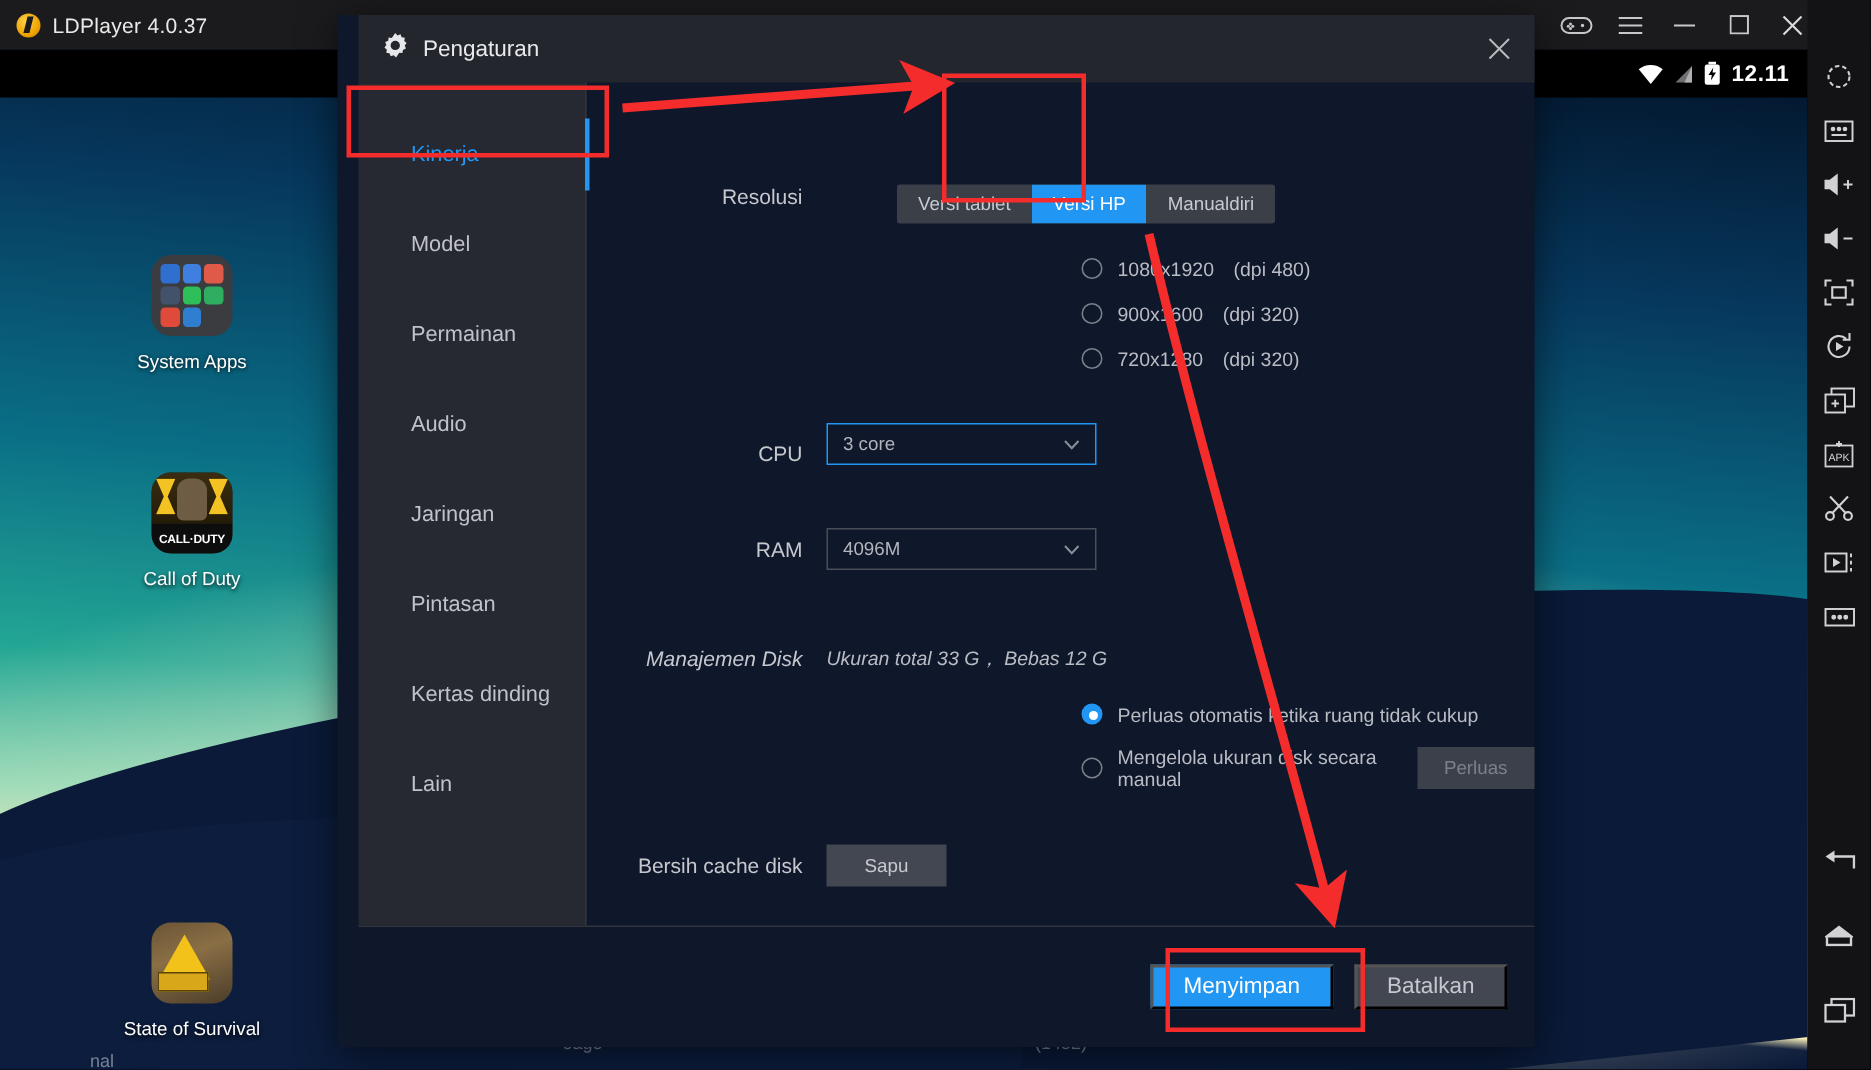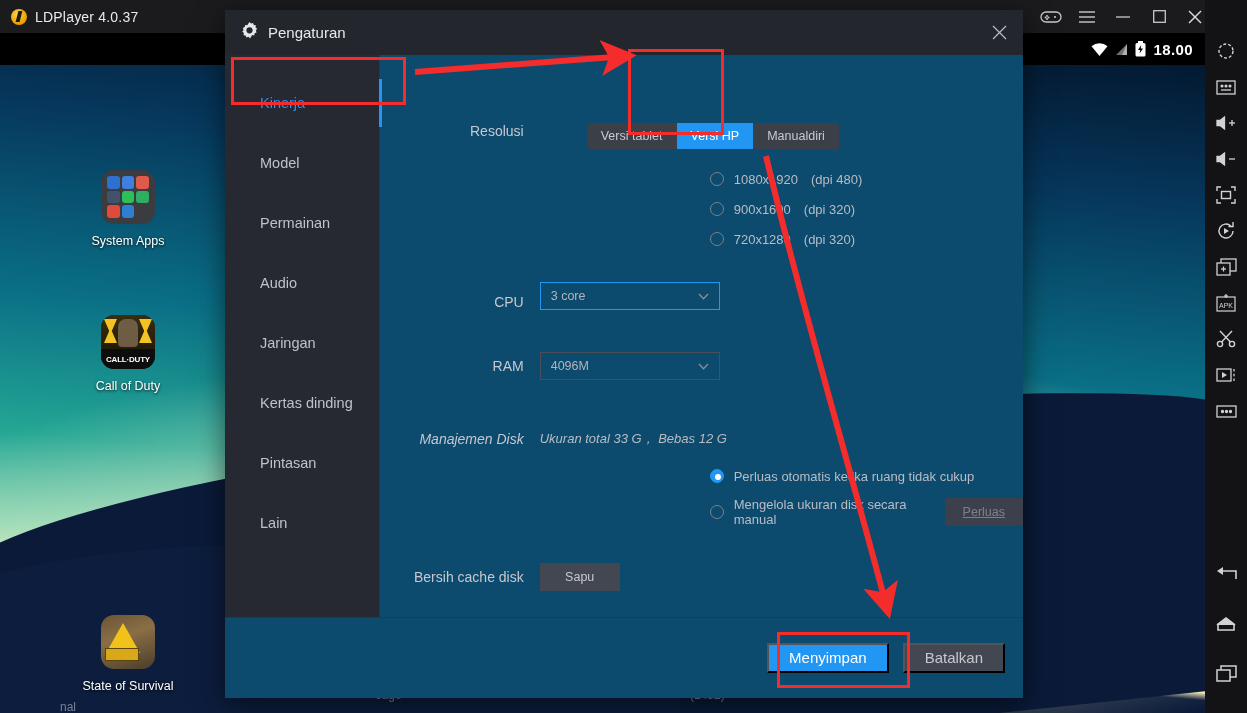--- a/index.html
+++ b/index.html
@@ -119,21 +119,21 @@
   }
   .rb-icon {
     width: 42px; height: 36px; display: flex; align-items: center; justify-content: center;
     color: #d2d2d6;
   }
   .rb-spacer { flex: 1 1 auto; }
 
   
   .dialog {
     position: absolute; left: 225px; top: 10px; width: 798px; height: 688px;
-    background: #0c4a6e; box-shadow: 0 6px 26px rgba(0,0,0,.55);
+    background: #0f172a; box-shadow: 0 6px 26px rgba(0,0,0,.55); padding-left: 14px;
   }
   .dlg-title {
     height: 45px; background: #23262d; display: flex; align-items: center; padding-left: 16px;
     position: relative;
   }
   .dlg-title-text { color: #e8e9ec; font-size: 15px; margin-left: 10px; }
   .dlg-close {
     position: absolute; right: 0; top: 0; width: 48px; height: 45px;
     display: flex; align-items: center; justify-content: center; color: #b9bac0;
   }
@@ -239,21 +239,21 @@
             <path d="M12 1v11H7Z" fill="#aeaeb2"></path>
           </svg>
       </span>
       <span class="sb-icon">
         <svg width="11" height="16" viewBox="0 0 11 16">
           <rect x="3" y="0" width="5" height="2" fill="#fff"></rect>
           <rect x="0.5" y="2" width="10" height="13.5" rx="1.5" fill="#fff"></rect>
           <path d="M6.2 4 3 9h2.2l-.6 3.6L8 7.4H5.7Z" fill="#000"></path>
         </svg>
       </span>
-      <span class="status-time">18.00</span>
+      <span class="status-time">12.11</span>
     </div>
 
     <div class="app-icon" style="left:68px; top:137px;">
       <div class="app-tile folder-tile">
         <span class="mini" style="background:#2f6fd0"></span>
         <span class="mini" style="background:#3f7fe0"></span>
         <span class="mini" style="background:#e05a4a"></span>
         <span class="mini" style="background:#43526b"></span>
         <span class="mini" style="background:#2fbf5a"></span>
         <span class="mini" style="background:#2fae62"></span>
@@ -474,24 +474,24 @@
         <div class="nav-item">
           <span>Permainan</span>
         </div>
         <div class="nav-item">
           <span>Audio</span>
         </div>
         <div class="nav-item">
           <span>Jaringan</span>
         </div>
         <div class="nav-item">
+          <span>Pintasan</span>
+        </div>
+        <div class="nav-item">
           <span>Kertas dinding</span>
-        </div>
-        <div class="nav-item">
-          <span>Pintasan</span>
         </div>
         <div class="nav-item">
           <span>Lain</span>
         </div>
       </nav>
 
       <section class="dlg-content">
 
         <div class="row" style="margin-top:68px;gap:47px;">
           <div class="row-label">Resolusi</div>
@@ -547,21 +547,21 @@
         </div>
 
         <div style="margin-left:330px; margin-top:13px;">
           <label class="radio-line">
             <span class="radio on"></span>
             <span class="radio-text">Perluas otomatis ketika ruang tidak cukup</span>
           </label>
           <label class="radio-line" style="margin-top:6px;">
             <span class="radio"></span>
             <span class="radio-text">Mengelola ukuran disk secara manual</span>
-            <button class="btn dim" style="margin-left:14px;text-decoration:underline;">Perluas</button>
+            <button class="btn dim" style="margin-left:14px;">Perluas</button>
           </label>
         </div>
 
         <div class="row" style="margin-top:36px; align-items:center;">
           <div class="row-label">Bersih cache disk</div>
           <button class="btn" style="width:80px;">Sapu</button>
         </div>
 
       </section>
     </div>

